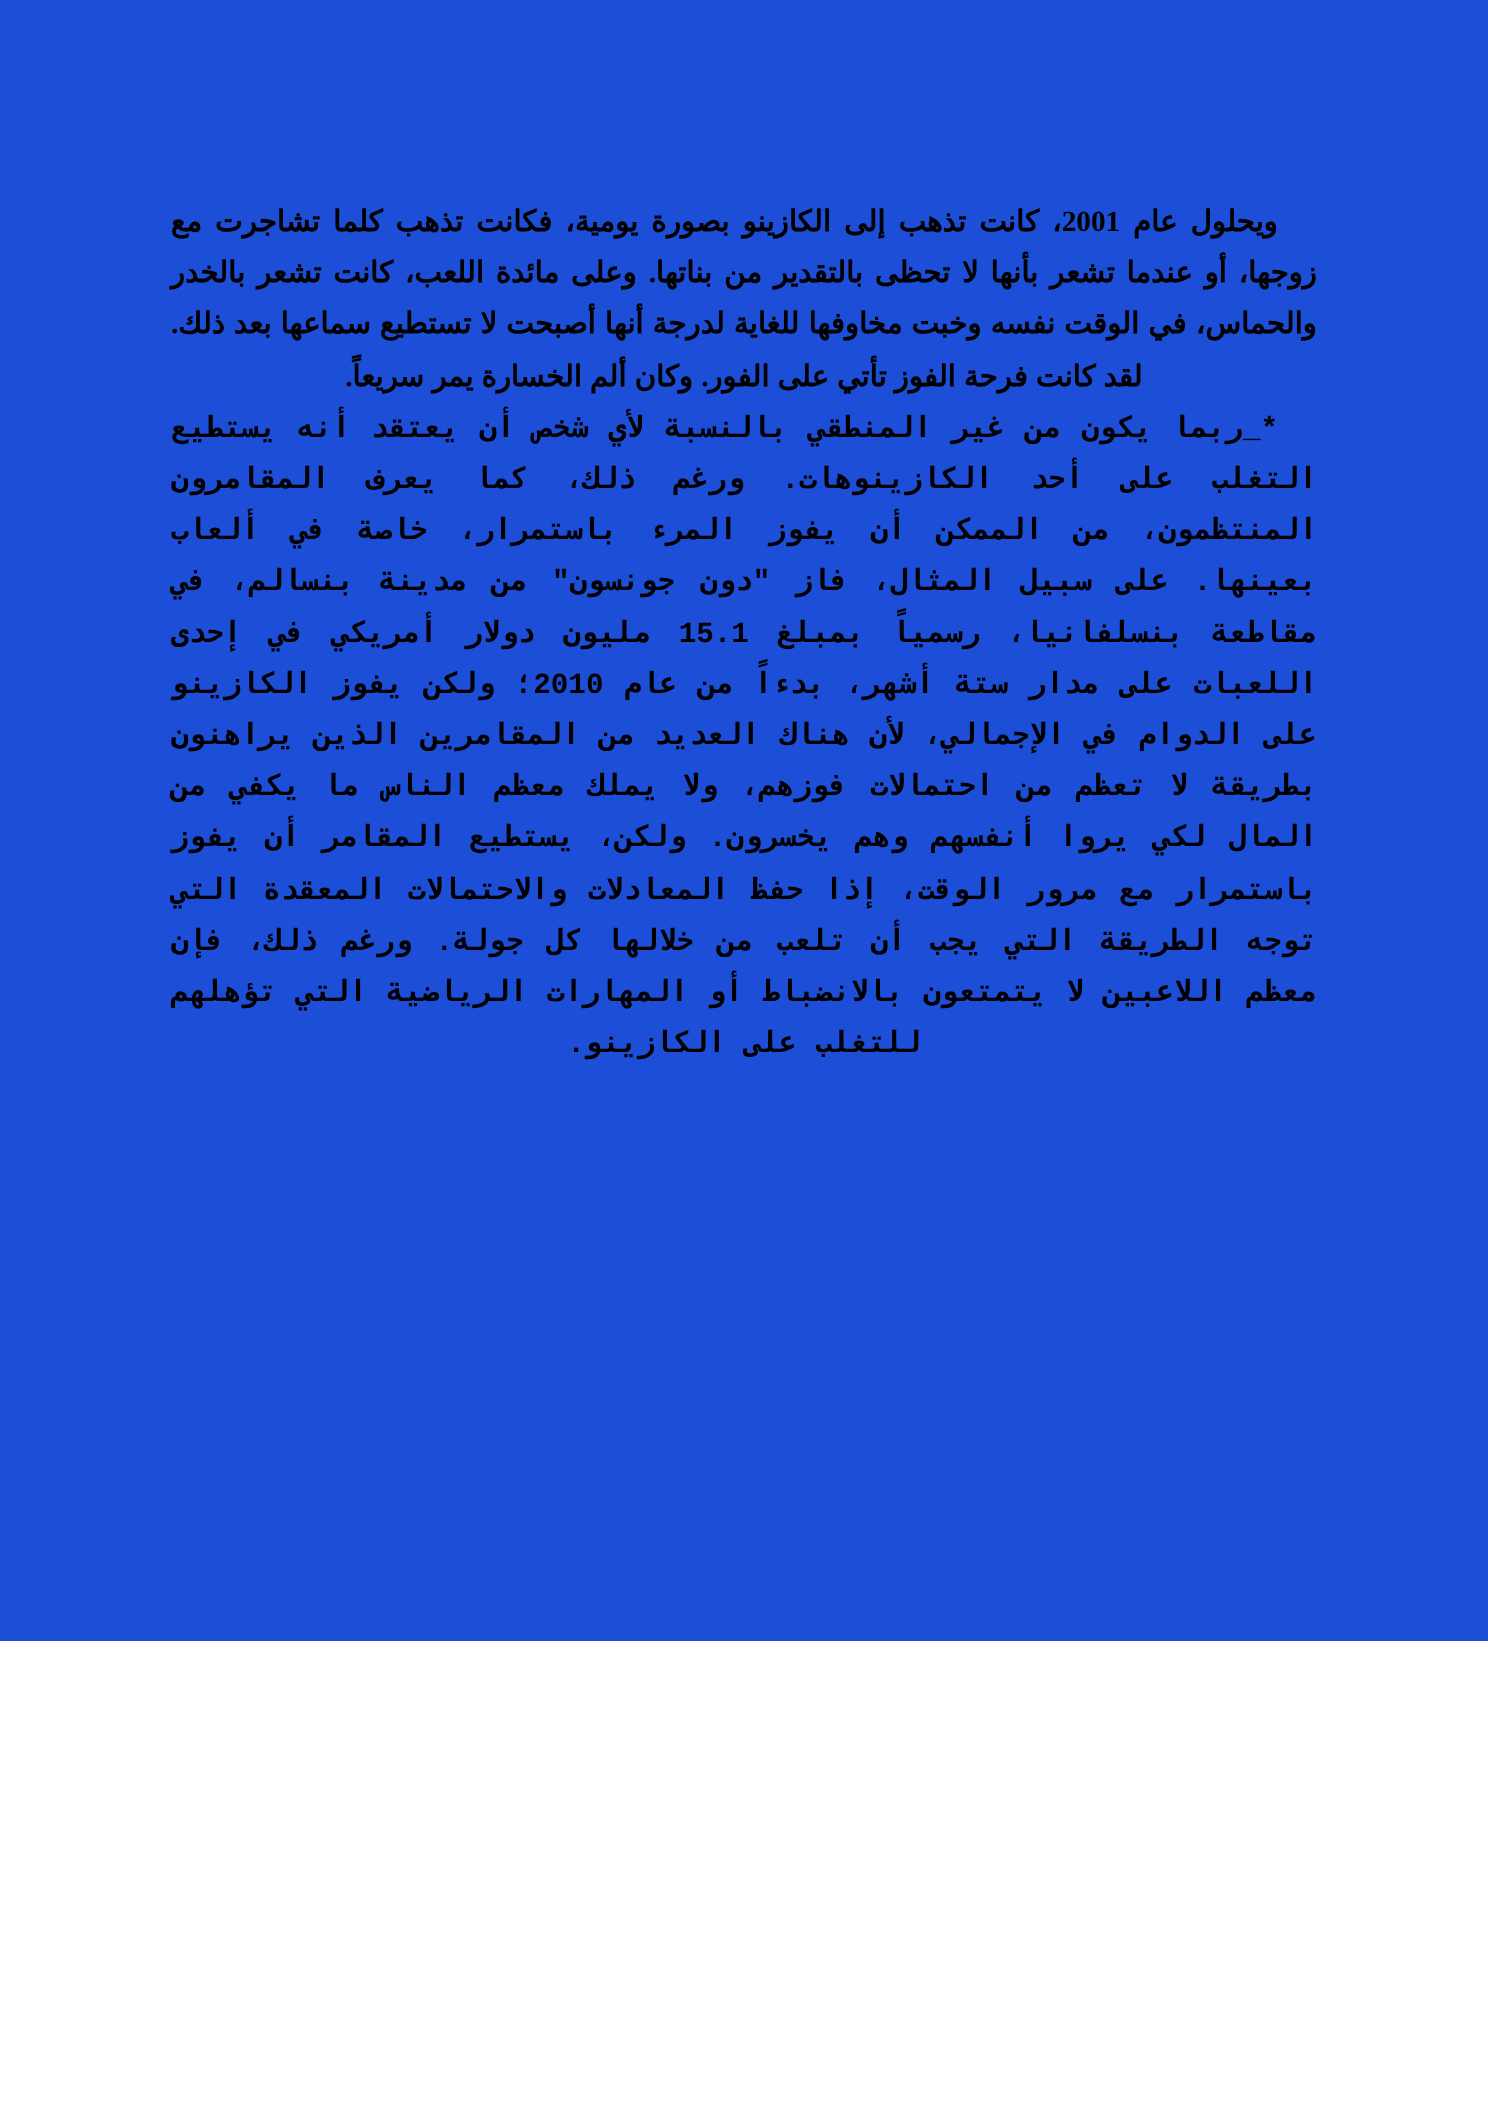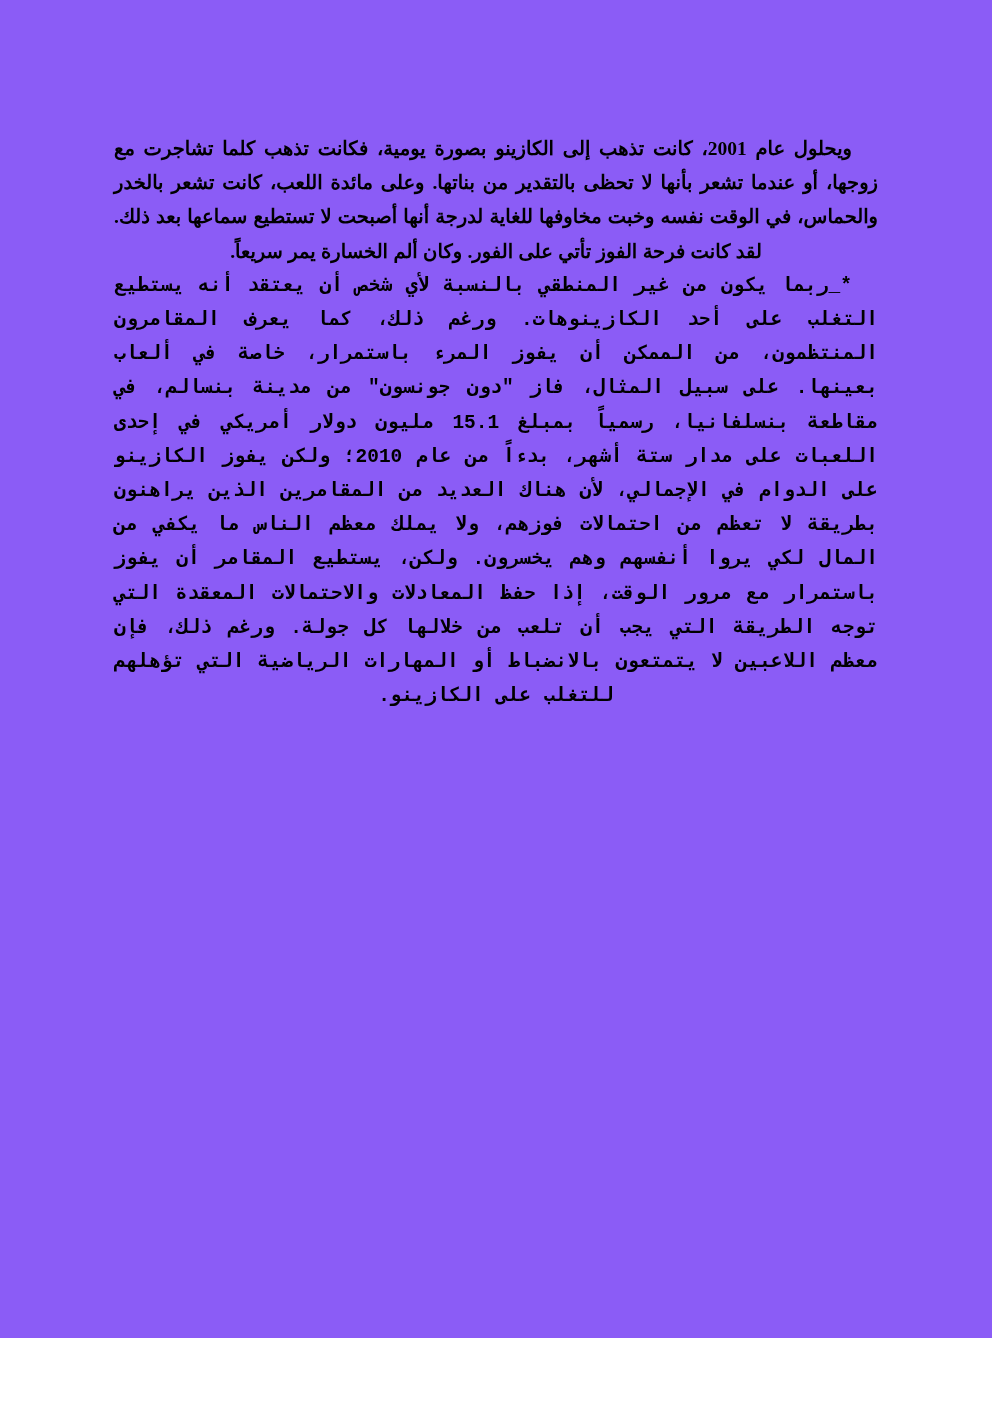--- a/index.html
+++ b/index.html
@@ -5,22 +5,22 @@
 <style>
   html, body {
     margin: 0;
     padding: 0;
     background: #ffffff;
   }
 
   .page {
     position: relative;
     width: 992px;
-    height: 1338px;
-    background: #8b5cf6;
+    height: 1094px;
+    background: #1d4ed8;
     overflow: hidden;
     box-sizing: border-box;
   }
 
   .doc-body {
     position: absolute;
     top: 132px;
     right: 114px;
     left: 114px;
     width: 764px;

